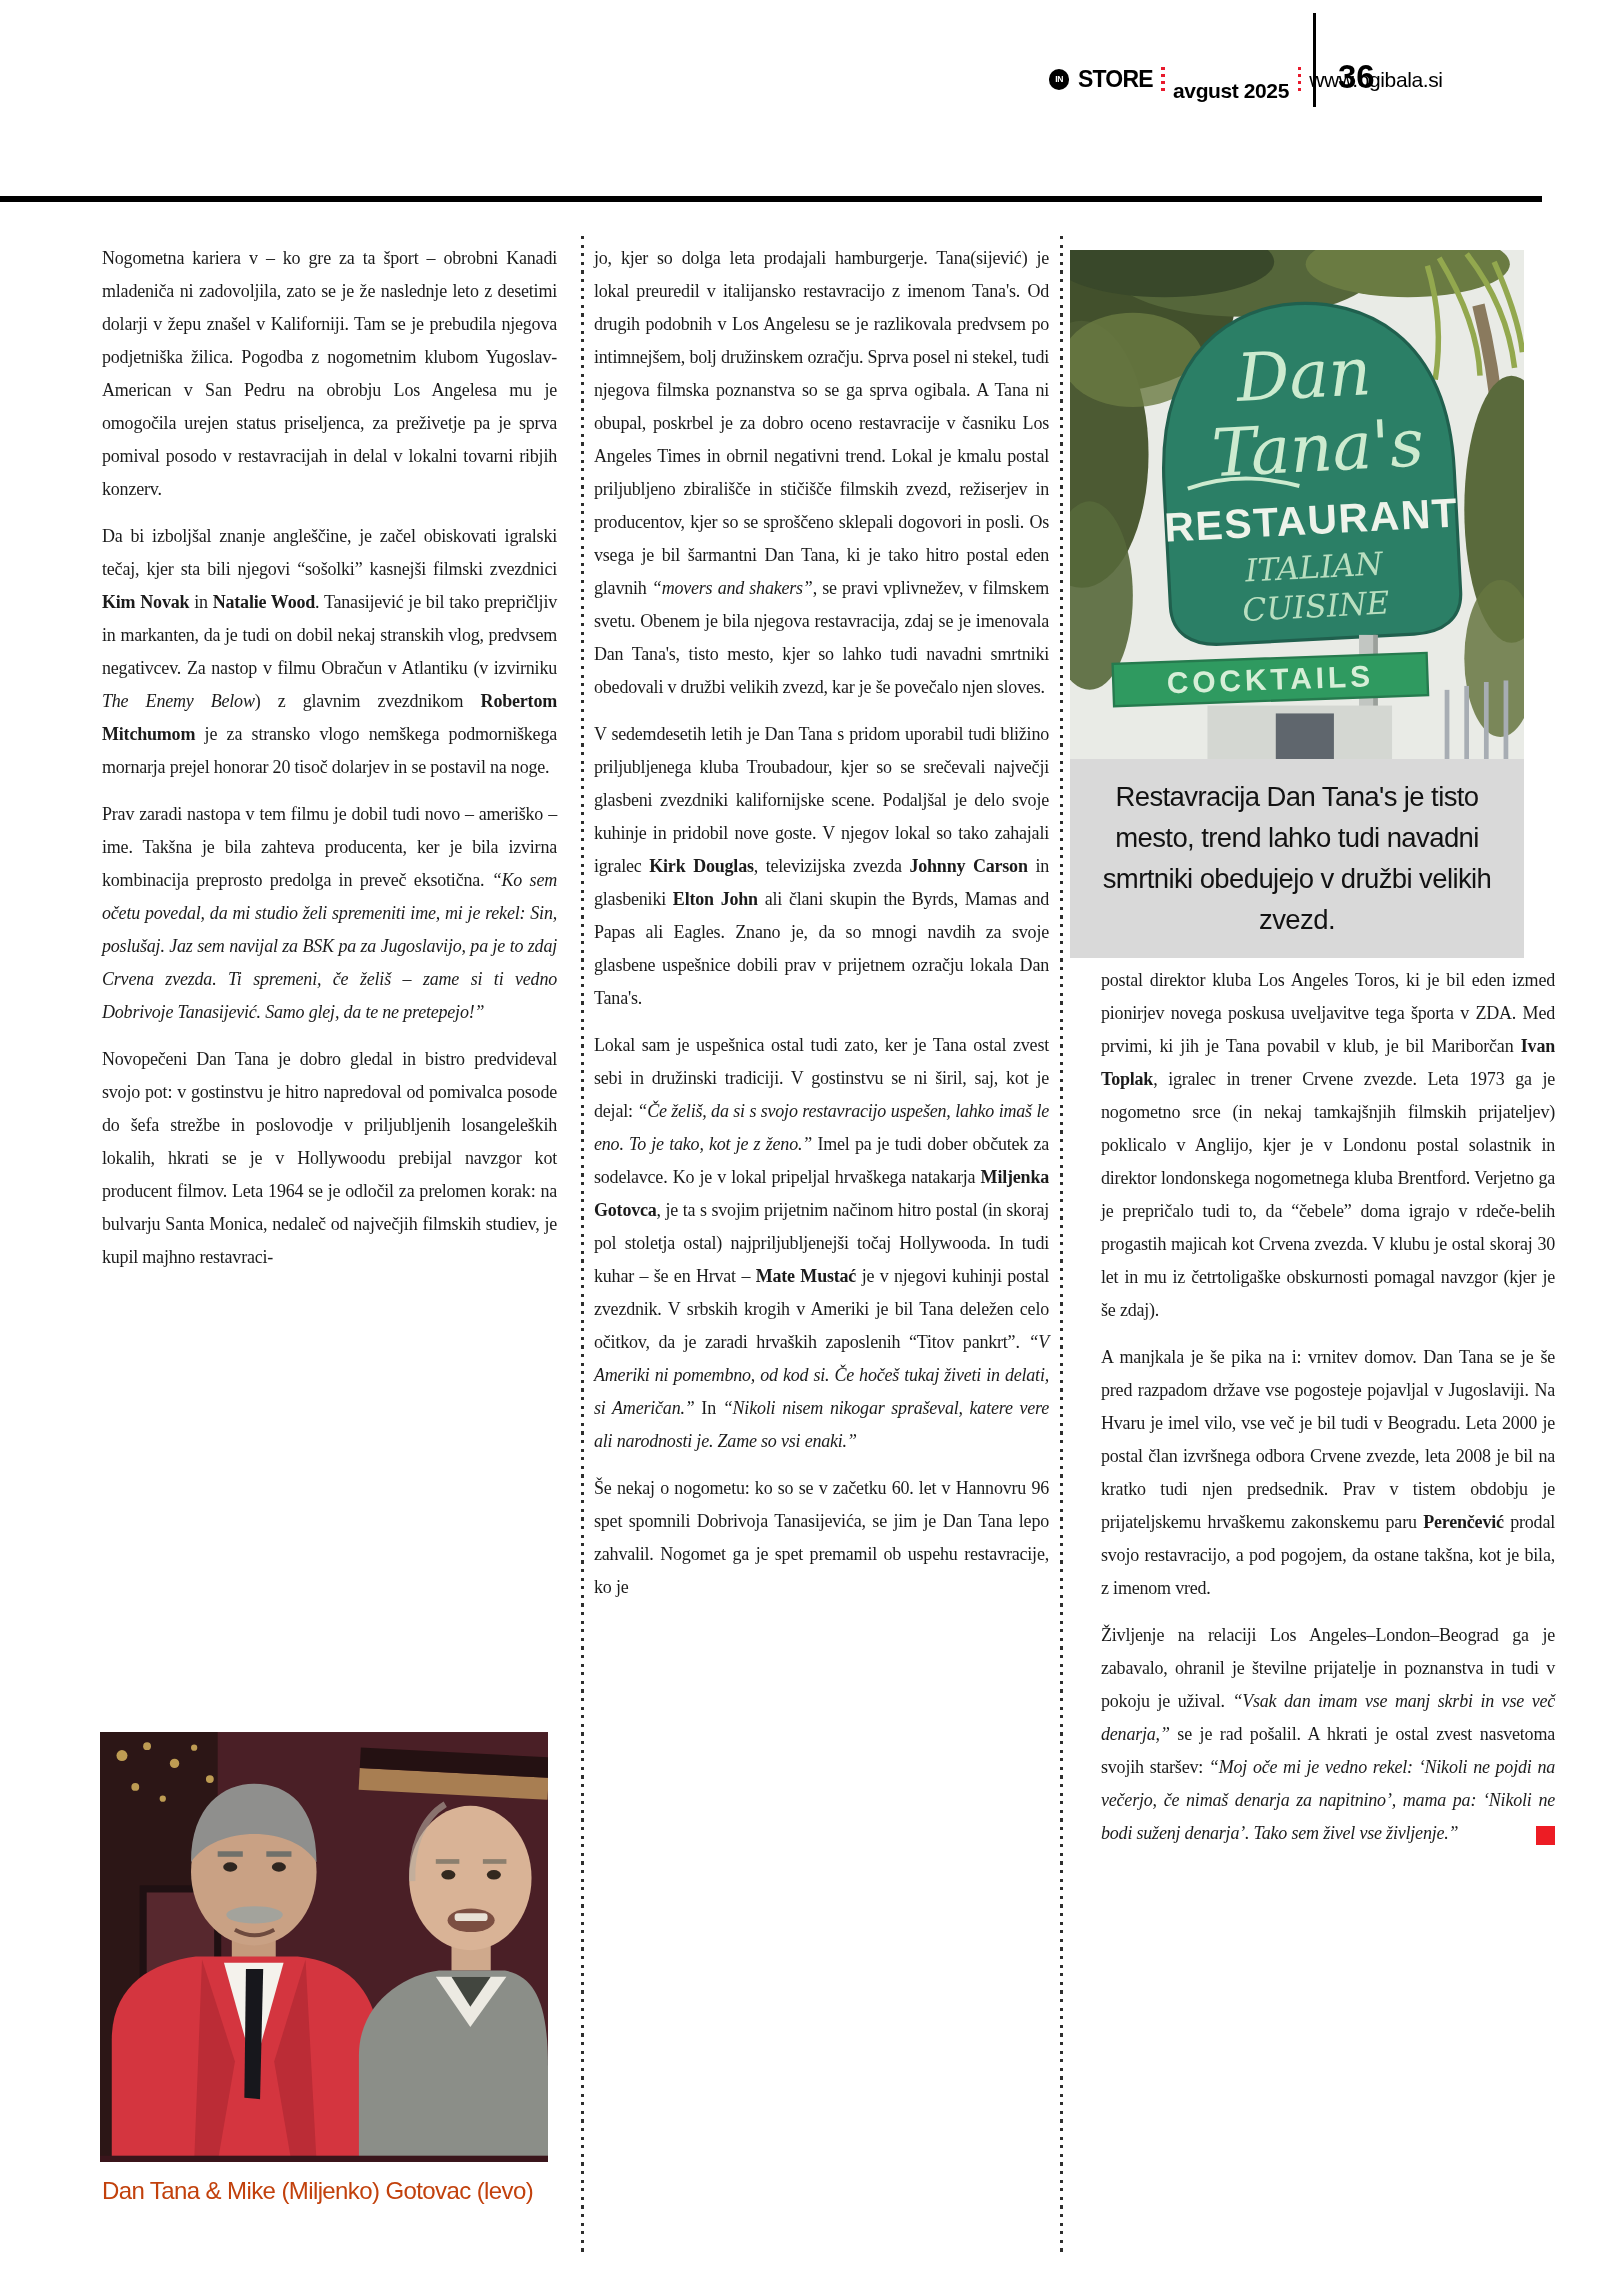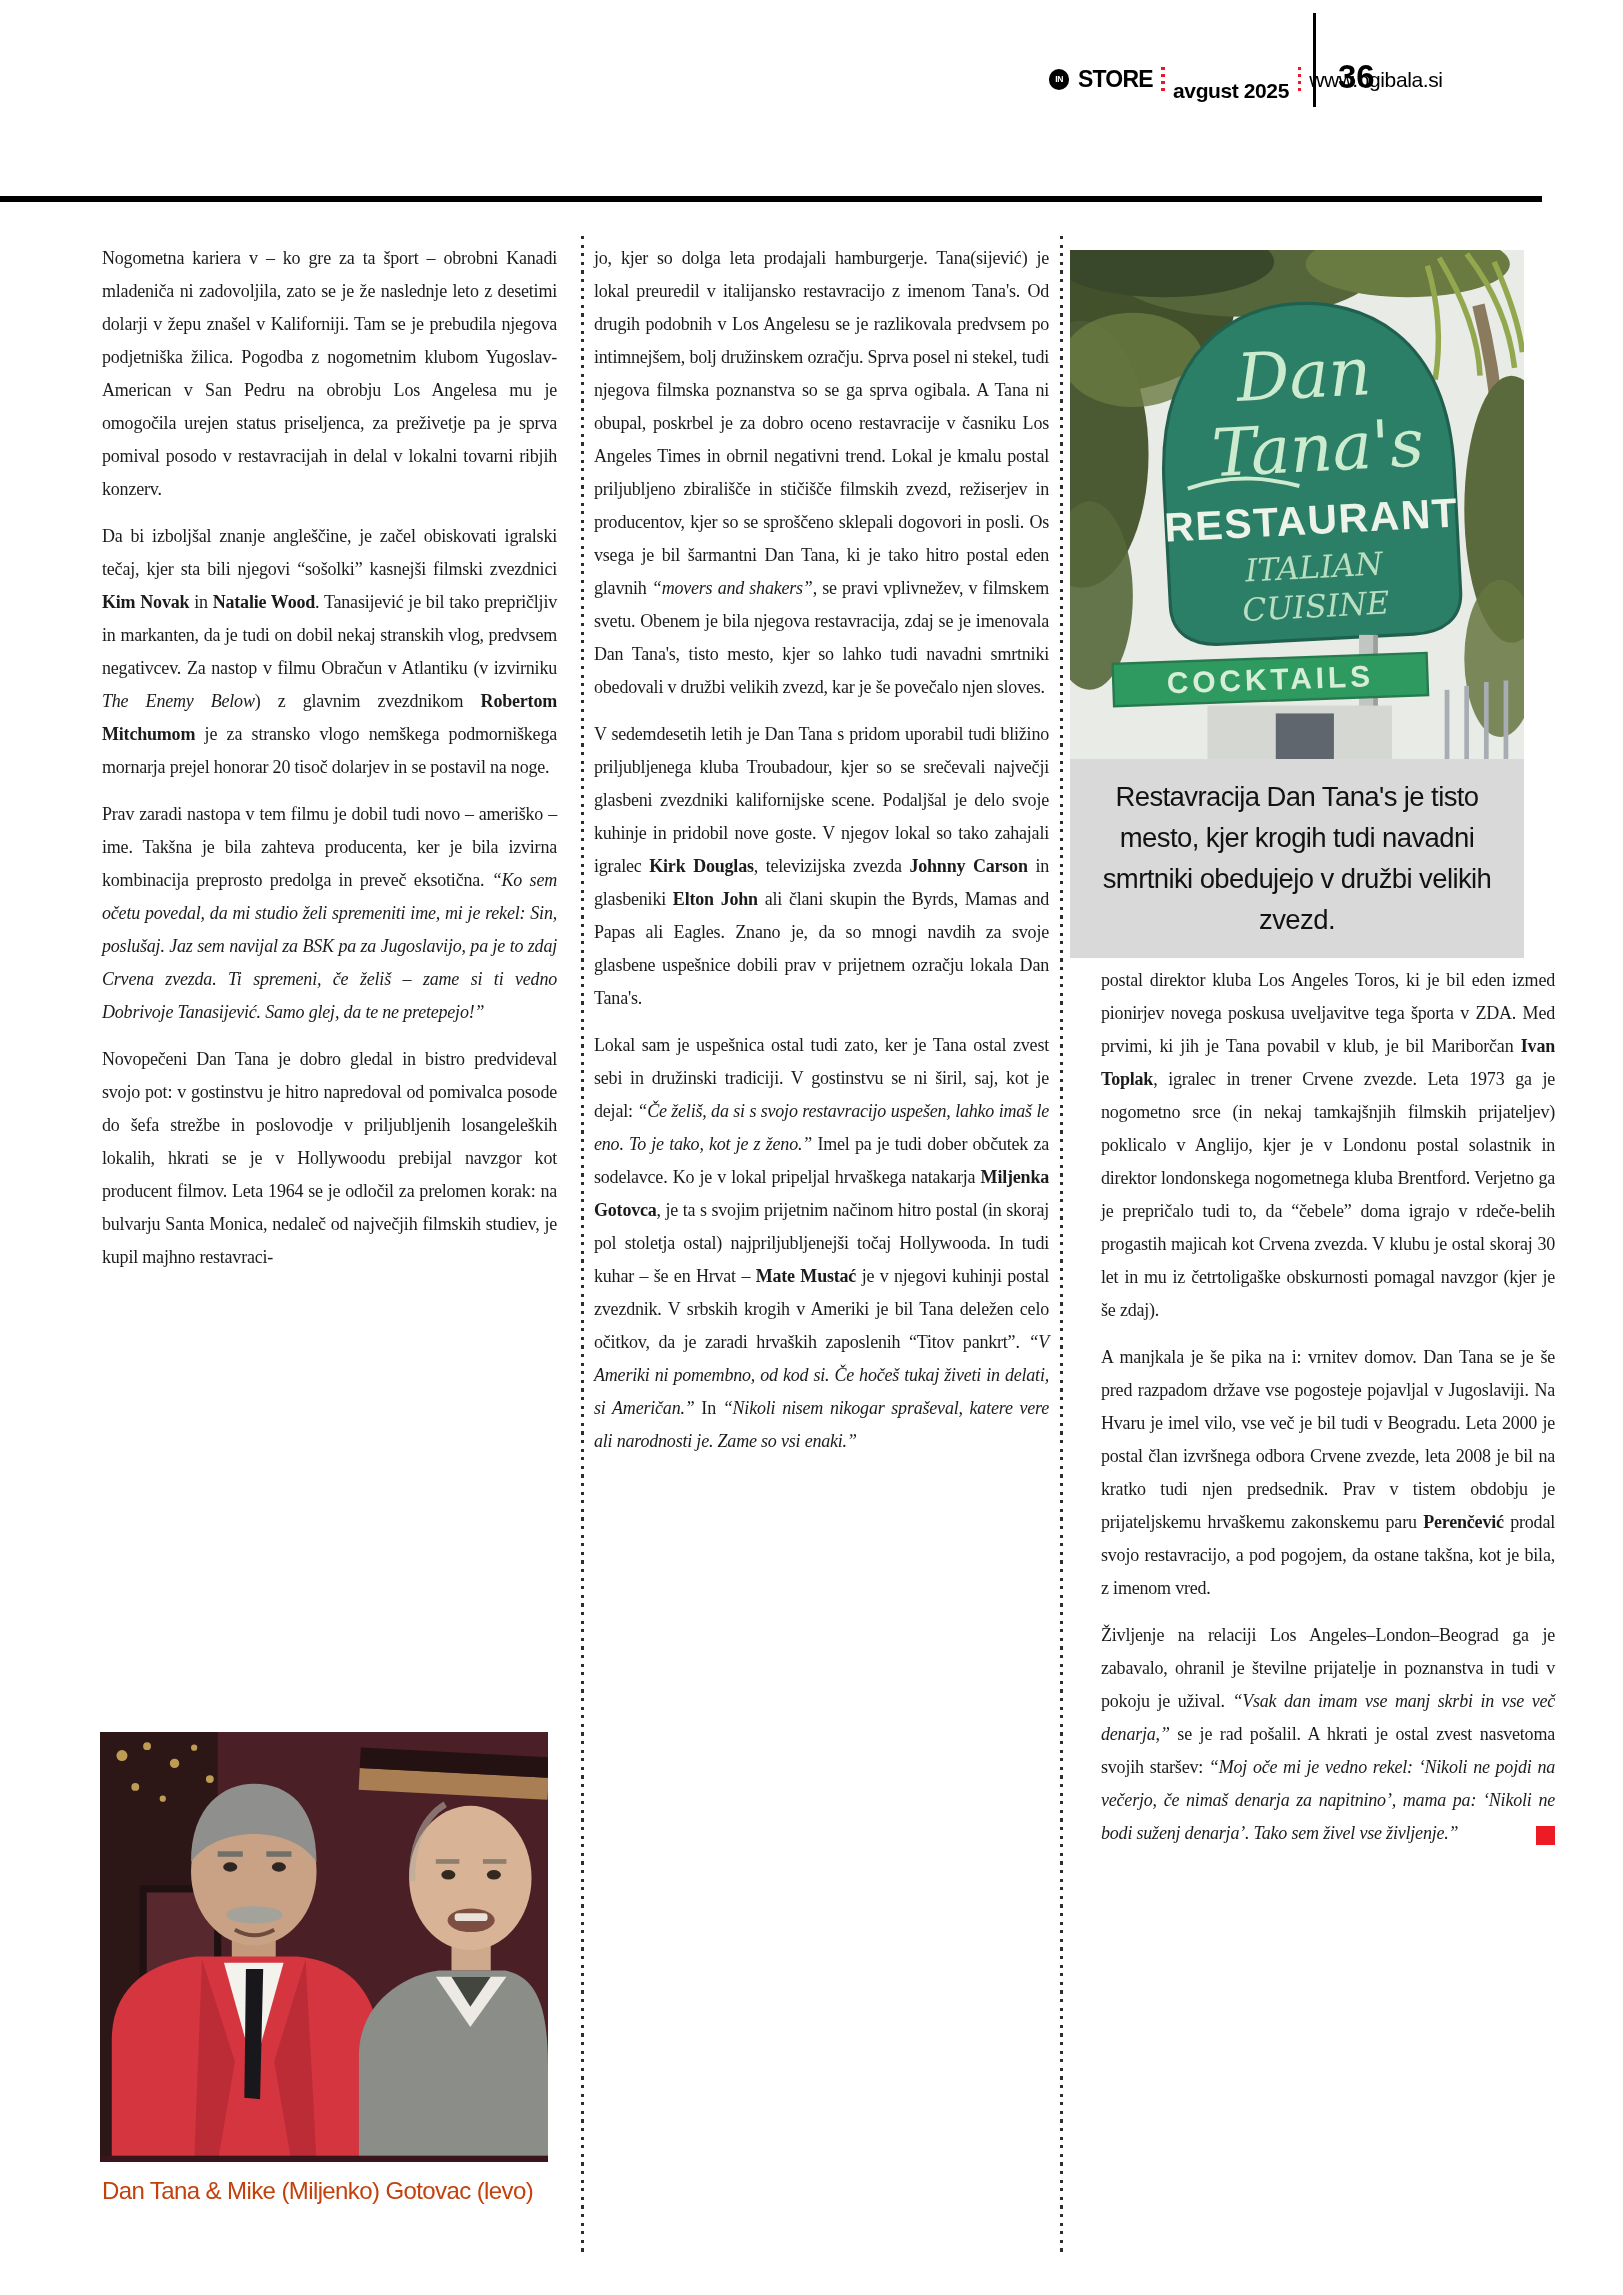--- a/index.html
+++ b/index.html
@@ -82,20 +82,21 @@
   <p><span>Nogometna kariera v – ko gre za ta šport – obrobni Kanadi mladeniča ni zadovoljila, zato se je že naslednje leto z desetimi dolarji v žepu znašel v Kaliforniji. Tam se je prebudila njegova podjetniška žilica. Pogodba z nogometnim klubom Yugoslav-American v San Pedru na obrobju Los Angelesa mu je omogočila urejen status priseljenca, za preživetje pa je sprva pomival posodo v restavracijah in delal v lokalni tovarni ribjih konzerv.</span></p>
   <p><span>Da bi izboljšal znanje angleščine, je začel obiskovati igralski tečaj, kjer sta bili njegovi “sošolki” kasnejši filmski zvezdnici </span><span class="rb">Kim Novak</span><span> in </span><span class="rb">Natalie Wood</span><span>. Tanasijević je bil tako prepričljiv in markanten, da je tudi on dobil nekaj stranskih vlog, predvsem negativcev. Za nastop v filmu Obračun v Atlantiku (v izvirniku </span><span class="ri">The Enemy Below</span><span>) z glavnim zvezdnikom </span><span class="rb">Robertom Mitchumom</span><span> je za stransko vlogo nemškega podmorniškega mornarja prejel honorar 20 tisoč dolarjev in se postavil na noge.</span></p>
   <p><span>Prav zaradi nastopa v tem filmu je dobil tudi novo – ameriško – ime. Takšna je bila zahteva producenta, ker je bila izvirna kombinacija preprosto predolga in preveč eksotična. </span><span class="ri">“Ko sem očetu povedal, da mi studio želi spremeniti ime, mi je rekel: Sin, poslušaj. Jaz sem navijal za BSK pa za Jugoslavijo, pa je to zdaj Crvena zvezda. Ti spremeni, če želiš – zame si ti vedno Dobrivoje Tanasijević. Samo glej, da te ne pretepejo!”</span></p>
   <p><span>Novopečeni Dan Tana je dobro gledal in bistro predvideval svojo pot: v gostinstvu je hitro napredoval od pomivalca posode do šefa strežbe in poslovodje v priljubljenih losangeleških lokalih, hkrati se je v Hollywoodu prebijal navzgor kot producent filmov. Leta 1964 se je odločil za prelomen korak: na bulvarju Santa Monica, nedaleč od največjih filmskih studiev, je kupil majhno restavraci-</span></p>
 </div>
 
 <div class="col col-2">
   <p><span>jo, kjer so dolga leta prodajali hamburgerje. Tana(sijević) je lokal preuredil v italijansko restavracijo z imenom Tana's. Od drugih podobnih v Los Angelesu se je razlikovala predvsem po intimnejšem, bolj družinskem ozračju. Sprva posel ni stekel, tudi njegova filmska poznanstva so se ga sprva ogibala. A Tana ni obupal, poskrbel je za dobro oceno restavracije v časniku Los Angeles Times in obrnil negativni trend. Lokal je kmalu postal priljubljeno zbirališče in stičišče filmskih zvezd, režiserjev in producentov, kjer so se sproščeno sklepali dogovori in posli. Os vsega je bil šarmantni Dan Tana, ki je tako hitro postal eden glavnih </span><span class="ri">“movers and shakers”</span><span>, se pravi vplivnežev, v filmskem svetu. Obenem je bila njegova restavracija, zdaj se je imenovala Dan Tana's, tisto mesto, kjer so lahko tudi navadni smrtniki obedovali v družbi velikih zvezd, kar je še povečalo njen sloves.</span></p>
   <p><span>V sedemdesetih letih je Dan Tana s pridom uporabil tudi bližino priljubljenega kluba Troubadour, kjer so se srečevali največji glasbeni zvezdniki kalifornijske scene. Podaljšal je delo svoje kuhinje in pridobil nove goste. V njegov lokal so tako zahajali igralec </span><span class="rb">Kirk Douglas</span><span>, televizijska zvezda </span><span class="rb">Johnny Carson</span><span> in glasbeniki </span><span class="rb">Elton John</span><span> ali člani skupin the Byrds, Mamas and Papas ali Eagles. Znano je, da so mnogi navdih za svoje glasbene uspešnice dobili prav v prijetnem ozračju lokala Dan Tana's.</span></p>
   <p><span>Lokal sam je uspešnica ostal tudi zato, ker je Tana ostal zvest sebi in družinski tradiciji. V gostinstvu se ni širil, saj, kot je dejal: </span><span class="ri">“Če želiš, da si s svojo restavracijo uspešen, lahko imaš le eno. To je tako, kot je z ženo.”</span><span> Imel pa je tudi dober občutek za sodelavce. Ko je v lokal pripeljal hrvaškega natakarja </span><span class="rb">Miljenka Gotovca</span><span>, je ta s svojim prijetnim načinom hitro postal (in skoraj pol stoletja ostal) najpriljubljenejši točaj Hollywooda. In tudi kuhar – še en Hrvat – </span><span class="rb">Mate Mustać</span><span> je v njegovi kuhinji postal zvezdnik. V srbskih krogih v Ameriki je bil Tana deležen celo očitkov, da je zaradi hrvaških zaposlenih “Titov pankrt”. </span><span class="ri">“V Ameriki ni pomembno, od kod si. Če hočeš tukaj živeti in delati, si Američan.”</span><span> In </span><span class="ri">“Nikoli nisem nikogar spraševal, katere vere ali narodnosti je. Zame so vsi enaki.”</span></p>
+  <p><span>Še nekaj o nogometu: ko so se v začetku 60. let v Hannovru 96 spet spomnili Dobrivoja Tanasijevića, se jim je Dan Tana lepo zahvalil. Nogomet ga je spet premamil ob uspehu restavracije, ko je</span></p>
 </div>
 
 <div class="col col-3" style="position:absolute;margin-left:31px;">
   <p><span>postal direktor kluba Los Angeles Toros, ki je bil eden izmed pionirjev novega poskusa uveljavitve tega športa v ZDA. Med prvimi, ki jih je Tana povabil v klub, je bil Mariborčan </span><span class="rb">Ivan Toplak</span><span>, igralec in trener Crvene zvezde. Leta 1973 ga je nogometno srce (in nekaj tamkajšnjih filmskih prijateljev) poklicalo v Anglijo, kjer je v Londonu postal solastnik in direktor londonskega nogometnega kluba Brentford. Verjetno ga je prepričalo tudi to, da “čebele” doma igrajo v rdeče-belih progastih majicah kot Crvena zvezda. V klubu je ostal skoraj 30 let in mu iz četrtoligaške obskurnosti pomagal navzgor (kjer je še zdaj).</span></p>
   <p><span>A manjkala je še pika na i: vrnitev domov. Dan Tana se je še pred razpadom države vse pogosteje pojavljal v Jugoslaviji. Na Hvaru je imel vilo, vse več je bil tudi v Beogradu. Leta 2000 je postal član izvršnega odbora Crvene zvezde, leta 2008 je bil na kratko tudi njen predsednik. Prav v tistem obdobju je prijateljskemu hrvaškemu zakonskemu paru </span><span class="rb">Perenčević</span><span> prodal svojo restavracijo, a pod pogojem, da ostane takšna, kot je bila, z imenom vred.</span></p>
   <p><span>Življenje na relaciji Los Angeles–London–Beograd ga je zabavalo, ohranil je številne prijatelje in poznanstva in tudi v pokoju je užival. </span><span class="ri">“Vsak dan imam vse manj skrbi in vse več denarja,”</span><span> se je rad pošalil. A hkrati je ostal zvest nasvetoma svojih staršev: </span><span class="ri">“Moj oče mi je vedno rekel: ‘Nikoli ne pojdi na večerjo, če nimaš denarja za napitnino’, mama pa: ‘Nikoli ne bodi suženj denarja’. Tako sem živel vse življenje.”</span></p>
   <span class="endmark"></span>
 </div>
 
 <svg class="photo photo-sign" width="454" height="509" viewBox="0 0 578 648" aria-hidden="true">
@@ -148,21 +149,21 @@
   </g>
 
   <g stroke="#a7adb3" stroke-width="6">
     <line x1="480" y1="560" x2="480" y2="648"></line>
     <line x1="505" y1="555" x2="505" y2="648"></line>
     <line x1="530" y1="550" x2="530" y2="648"></line>
     <line x1="555" y1="548" x2="555" y2="648"></line>
   </g>
 </svg>
 
-<div class="caption-box">Restavracija Dan Tana's je tisto mesto, kjer krogih tudi navadni smrtniki obedujejo v družbi velikih zvezd.</div>
+<div class="caption-box">Restavracija Dan Tana's je tisto mesto, trend lahko tudi navadni smrtniki obedujejo v družbi velikih zvezd.</div>
 
 <svg class="photo photo-duo" width="448" height="430" viewBox="0 0 571 548" aria-hidden="true">
   <rect x="0" y="0" width="571" height="548" fill="#4a1f26"></rect>
   <rect x="0" y="0" width="150" height="548" fill="#2c1616"></rect>
 
   <g fill="#d8b45e" opacity="0.85">
     <circle cx="28" cy="30" r="7"></circle>
       <circle cx="60" cy="18" r="5"></circle>
       <circle cx="95" cy="40" r="6"></circle>
     <circle cx="45" cy="70" r="5"></circle>

